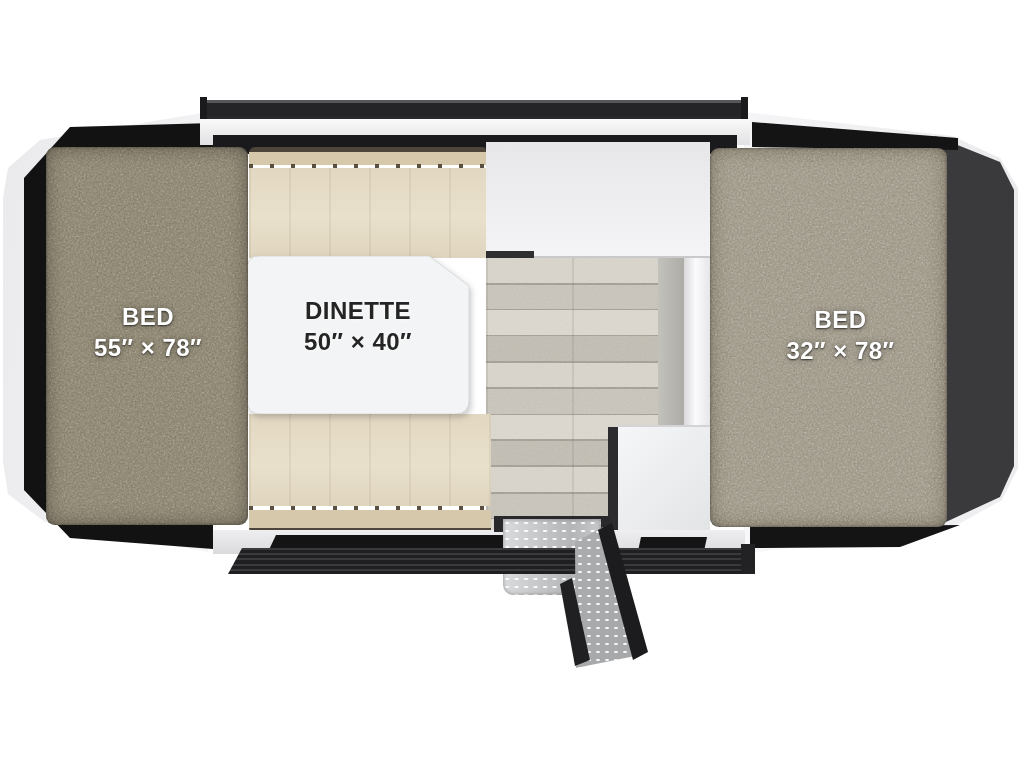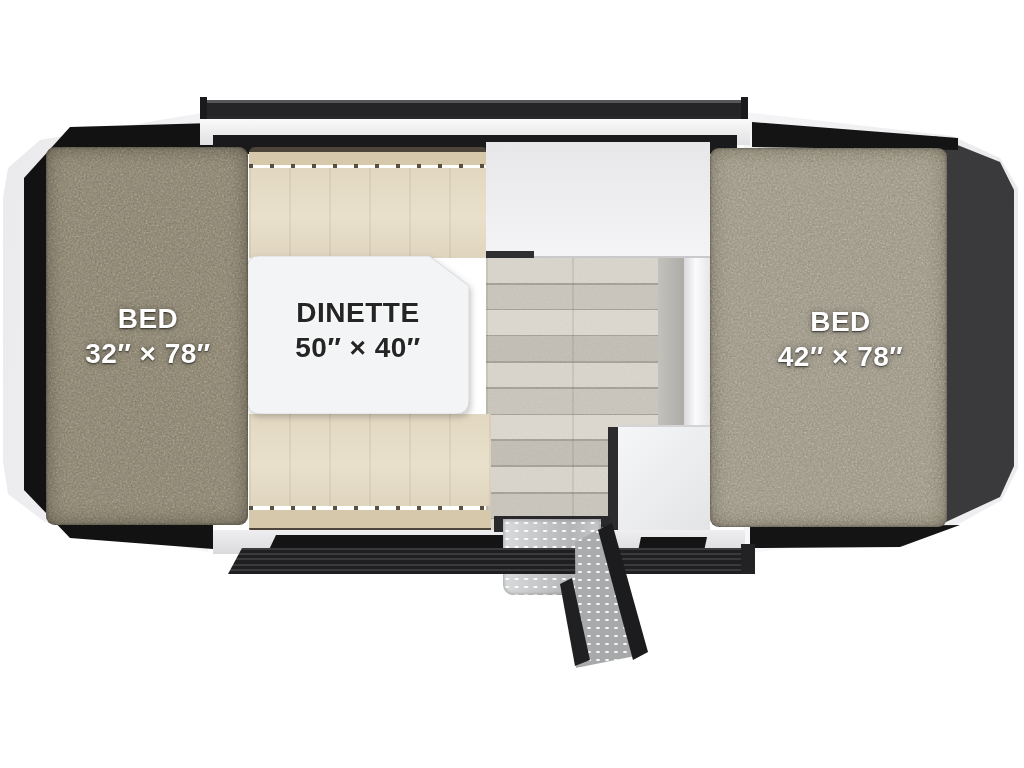--- a/index.html
+++ b/index.html
@@ -106,21 +106,21 @@
 
   
   .mattress{border-radius:9px;box-shadow:inset 0 0 20px rgba(0,0,0,.38), inset 0 0 3px rgba(0,0,0,.45);}
   .mattress-left{left:46px;top:147px;width:202px;height:378px;background:#827b6a;}
   .mattress-right{left:710px;top:148px;width:237px;height:379px;background:#97907f;}
   .noise{position:absolute;inset:0;mix-blend-mode:overlay;opacity:.62;border-radius:inherit;}
   .noise-soft{opacity:.22;}
 
   
   .plabel{display:flex;flex-direction:column;align-items:center;gap:7px;
-    font-weight:700;font-size:28px;line-height:1;letter-spacing:.5px;white-space:nowrap;}
+    font-weight:700;font-size:24px;line-height:1;letter-spacing:.5px;white-space:nowrap;}
   .plabel.light{color:#ffffff;text-shadow:0 1px 2px rgba(0,0,0,.65),0 0 7px rgba(0,0,0,.35);}
   .plabel.dark{color:#252525;text-shadow:0 0 5px rgba(255,255,255,.85);}
   .label-left{left:48px;top:305px;width:200px;}
   .label-right{left:722px;top:308px;width:237px;}
   .label-dinette{left:247px;top:299px;width:222px;}
 </style>
 </head>
 <body>
 
 <div class="stage">
@@ -195,24 +195,24 @@
       </svg>
   </div>
   <div class="s mattress mattress-right">
     <svg class="noise" preserveAspectRatio="none" width="100%" height="100%">
         <rect width="100%" height="100%" filter="url(#carpetNoise)"></rect>
       </svg>
   </div>
 
   <div class="s plabel light label-left">
     <span>BED</span>
-    <span>32″ × 78″</span>
+    <span>55″ × 78″</span>
   </div>
   <div class="s plabel dark label-dinette">
     <span>DINETTE</span>
     <span>50″ × 40″</span>
   </div>
   <div class="s plabel light label-right">
     <span>BED</span>
-    <span>42″ × 78″</span>
+    <span>32″ × 78″</span>
   </div>
 
 </div>
 
 </body></html>

